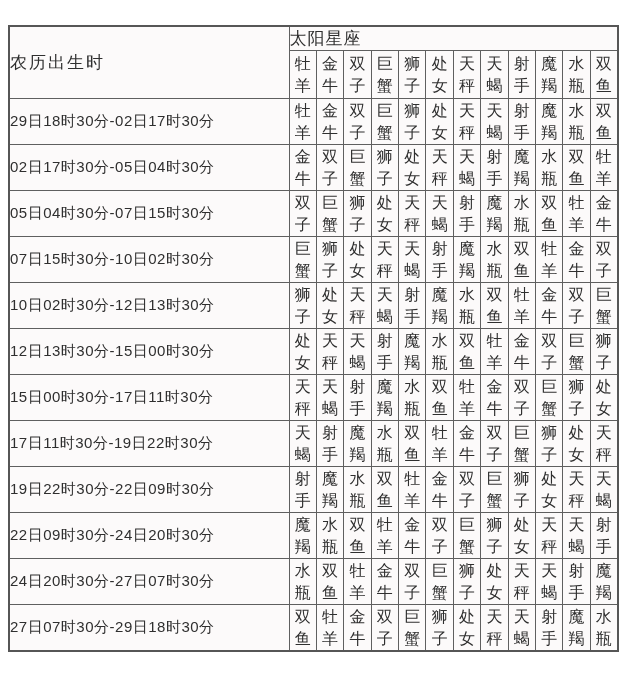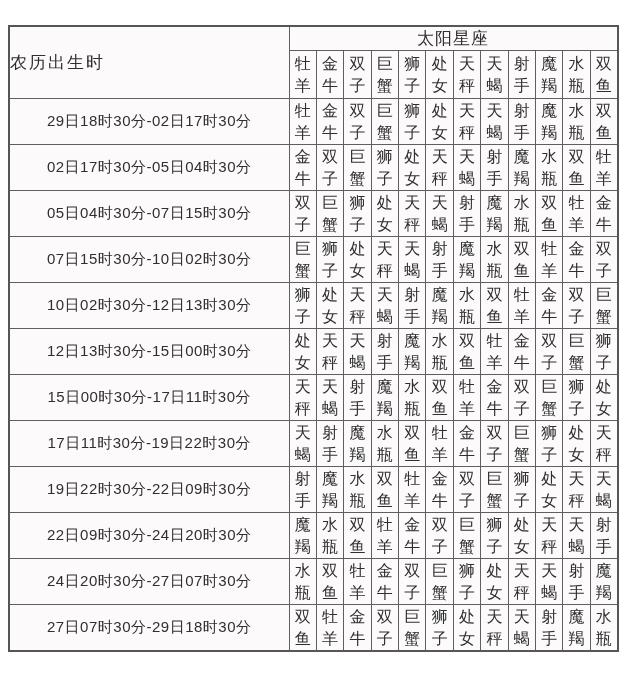--- a/index.html
+++ b/index.html
@@ -35,36 +35,35 @@
   col.time-col  { width: 280px; }
   col.sign-col  { width: 27.4px; }
   td.corner-cell {
     text-align: left;
     font-size: 17px;
     letter-spacing: 2px;
     color: #333333;
   }
   td.sun-header-cell {
     height: 21px;
-    text-align: center;
+    text-align: left;
     font-size: 17px;
     letter-spacing: 1px;
     color: #222222;
   }
   tr.sign-header-row td { height: 47px; }
   tbody#table-body td   { height: 45px; }
   td.sign-cell {
     text-align: center;
     font-size: 16px;
     line-height: 22px;
     word-break: break-all;
     color: #1f1f1f;
   }
   td.time-cell {
-    text-align: center;
     font-size: 15px;
     letter-spacing: 0.5px;
     color: #383838;
   }
 </style>
 </head>
 <body>
 
 <div class="page">
   <table class="zodiac">

